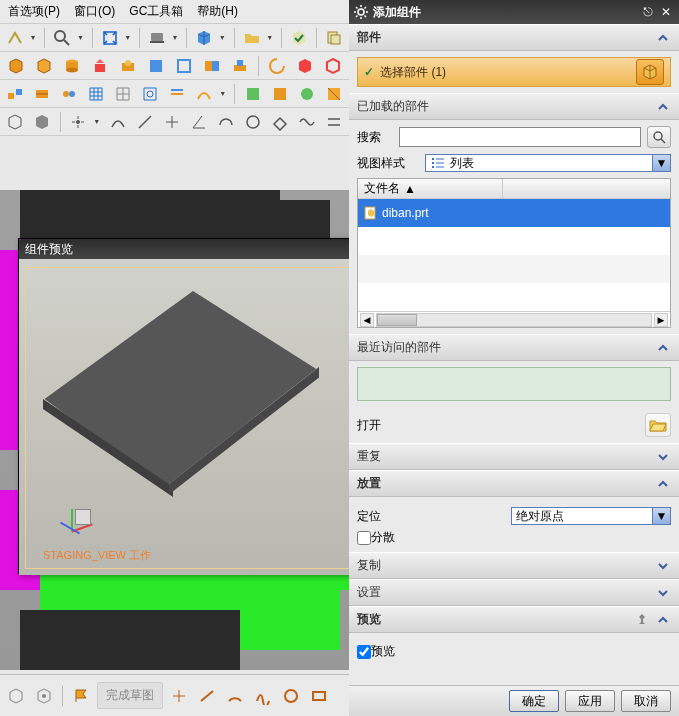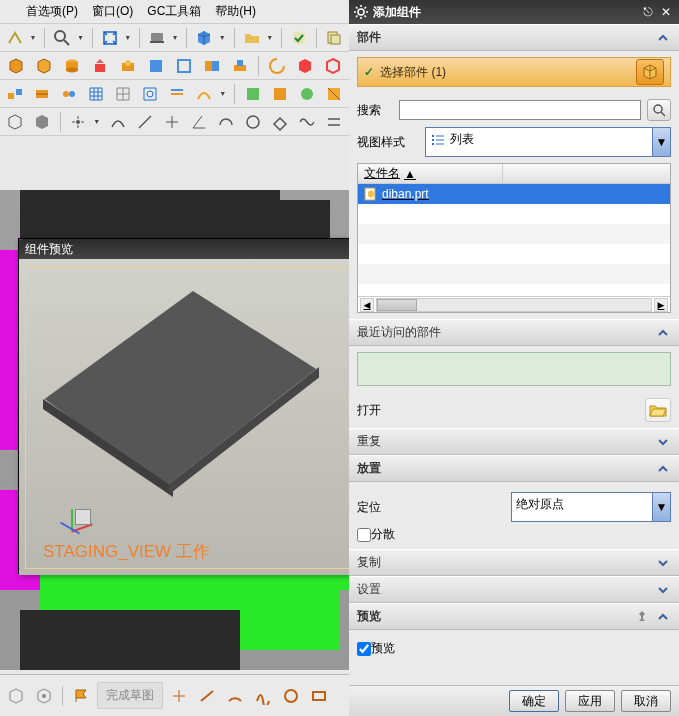--- a/index.html
+++ b/index.html
@@ -1,20 +1,20 @@
 <!DOCTYPE html>
 <html><head>
 <meta charset="utf-8">
 <style>
   * { box-sizing: border-box; margin: 0; padding: 0; font-family: "Microsoft YaHei", Arial, sans-serif; font-size: 12px; }
   body { width: 679px; height: 716px; background: #969696; overflow: hidden; position: relative; }
 
   
   .main-area { position: absolute; left: 0; top: 0; width: 349px; height: 716px; background: #e8e8e8; }
-  .menubar { background: #eaeaea; height: 24px; display: flex; align-items: center; padding: 0 20px; gap: 2px; border-bottom: 1px solid #ccc; }
+  .menubar { background: #eaeaea; height: 24px; display: flex; align-items: center; padding: 0 2px; gap: 2px; border-bottom: 1px solid #ccc; }
   .menubar span { padding: 2px 6px; }
 
   .toolbar-row { background: #eaeaea; height: 28px; display: flex; align-items: center; padding: 0 4px; gap: 4px; border-bottom: 1px solid #ccc; }
   .tb-icon { width: 24px; height: 22px; display: flex; align-items: center; justify-content: center; border: 1px solid transparent; border-radius: 2px; }
   .tb-icon svg { width: 18px; height: 18px; }
   .sep { width: 1px; height: 20px; background: #bbb; margin: 0 2px; }
   .dd-arrow { width: 8px; font-size: 8px; color: #444; margin-left: 1px; }
 
   .viewport { position: absolute; left: 0; top: 190px; width: 349px; height: 480px; background: linear-gradient(#a0a0a0, #989898); overflow: hidden; }
 
@@ -36,21 +36,21 @@
     clip-path: polygon(2% 55%, 55% 1%, 99% 40%, 45% 99%); }
   .slab-side1 { position: absolute; left: 4px; top: 110px; width: 130px; height: 100px; background: #3e3e3e;
     clip-path: polygon(0% 0%, 100% 88%, 100% 98%, 0% 10%); }
   .slab-side2 { position: absolute; left: 122px; top: 78px; width: 158px; height: 130px; background: #464646;
     clip-path: polygon(5% 90%, 100% 0%, 100% 8%, 5% 98%); }
   .axis { position: absolute; left: 40px; top: 250px; width: 40px; height: 40px; }
   .axis .x { position:absolute; width:22px; height:2px; background:#e04040; left:12px; top:18px; transform: rotate(-20deg);}
   .axis .y { position:absolute; width:2px; height:22px; background:#40c040; left:12px; top:0;}
   .axis .z { position:absolute; width:22px; height:2px; background:#4060e0; left:0; top:18px; transform: rotate(30deg);}
   .axis-cube { position:absolute; left:56px; top:250px; width:16px; height:16px; background:#ddd; border:1px solid #888; }
-  .staging { position: absolute; left: 24px; bottom: 12px; color: #f08030; font-size: 17px; }
+  .staging { position: absolute; left: 24px; bottom: 12px; color: #f08030; font-size: 11px; }
 
   .bottombar { position: absolute; left:0; bottom:0; width: 349px; height: 42px; background: #eaeaea; border-top: 1px solid #bbb; display:flex; align-items:center; padding: 0 4px; gap:4px; }
   .sketch-lbl { color: #8a8a8a; background: #e0e0e0; padding: 4px 8px; border: 1px solid #ccc; border-radius: 2px; }
 
   
   .dialog { position: absolute; right: 0; top: 0; width: 330px; height: 716px; background: #eaeaea; display:flex; flex-direction:column; }
   .dlg-titlebar { height: 24px; background: linear-gradient(#333,#4a4a4a); color:#fff; display:flex; align-items:center; padding: 0 4px; }
   .dlg-titlebar .gear { width:16px; height:16px; margin-right:4px; }
   .dlg-titlebar .title { flex:1; font-weight: bold; }
   .dlg-titlebar .wbtn { width:18px; height:16px; color:#fff; display:flex; align-items:center; justify-content:center; }
@@ -66,31 +66,31 @@
   .select-row .txt { flex:1; color:#3a2a10; }
   .cube-btn { width:28px; height:26px; background: linear-gradient(#f8c060,#e89820); border:1px solid #c07010; border-radius:3px; display:flex; align-items:center; justify-content:center; }
 
   .searchrow { display:flex; align-items:center; gap:6px; margin-bottom:6px;}
   .searchrow label { width:36px; }
   .searchrow input { flex:1; height:20px; border:1px solid #888; padding:0 4px; background:#fff;}
   .icon-btn { width:24px; height:22px; border:1px solid #aaa; background:linear-gradient(#fafafa,#ddd); border-radius:3px; display:flex; align-items:center; justify-content:center;}
 
   .viewstyle-row { display:flex; align-items:center; gap:4px;}
   .viewstyle-row label { width:64px; }
-  .combo { flex:1; height:30px; border:1px solid #5a7ab8; background:#fff; display:flex; align-items:flex-end; padding:8px 4px; position:relative;}
+  .combo { flex:1; height:18px; border:1px solid #5a7ab8; background:#fff; display:flex; align-items:flex-start; padding:0 4px; position:relative;}
   .combo .ic { width:16px; height:16px; margin-right:4px;}
   .combo .cb-arrow { position:absolute; right:0; top:0; width:18px; height:100%; background:linear-gradient(#c8d8f0,#90b0e0); border-left:1px solid #5a7ab8; display:flex; align-items:center; justify-content:center;}
   .combo-wide { width: 160px; }
 
-  .filelist { margin-top:6px; border:1px solid #aaa; background:#fff; height:150px; display:flex; flex-direction:column;text-decoration:underline;}
+  .filelist { margin-top:6px; border:1px solid #aaa; background:#fff; height:150px; display:flex; flex-direction:column;}
   .fl-hdr { display:flex; background:linear-gradient(#fafafa,#e0e0e0); border-bottom:1px solid #ccc; height:20px;}
   .fl-hdr .col { padding:2px 6px; border-right:1px solid #ccc; display:flex; align-items:center; gap:4px;}
   .col-name { width:145px;} .col-desc { flex:1;}
   .fl-rows { flex:1; overflow:auto;}
-  .fl-row { display:flex; height:20px; align-items:center;}
+  .fl-row { display:flex; height:28px; align-items:center;}
   .fl-row.sel { background:#2e78e0; color:#fff;}
   .fl-row .cell { padding:0 6px; display:flex; align-items:center; gap:4px;}
   .fl-row .cell.name { width:145px; border-right:1px solid transparent;}
   .fl-scroll { height:16px; border-top:1px solid #ccc; display:flex; align-items:center; padding:0 2px; gap:2px;}
   .fl-scroll .track { flex:1; height:14px; background:#e8e8e8; border:1px solid #ccc; position:relative;}
   .fl-scroll .thumb { position:absolute; left:0; top:0; height:100%; width:40px; background:linear-gradient(#dcdcdc,#c4c4c4); border:1px solid #aaa;}
   .fl-scroll .arrow { width:14px; height:14px; border:1px solid #ccc; background:#eee; font-size:9px; display:flex; align-items:center; justify-content:center;}
 
   .recent-box { height:34px; background:#dcebdc; border:1px solid #a0c0a0;}
 
@@ -500,20 +500,28 @@
       <span class="txt">选择部件 (1)</span>
       <div class="cube-btn">
         <svg width="16" height="16" viewBox="0 0 16 16">
             <path d="M8 1l6 3v8l-6 3-6-3V4z" fill="#f0c050" stroke="#a06010"></path>
             <path d="M8 1v14M2 4l6 3 6-3" stroke="#a06010" fill="none"></path>
           </svg>
       </div>
     </div>
   </div>
 
+  <div class="section-hdr sub">
+    <span>已加载的部件</span>
+    <span class="chev">
+        <svg viewBox="0 0 12 12">
+          <path d="M2 8l4-4 4 4" fill="none" stroke="#4060a0" stroke-width="2"></path>
+        </svg>
+      </span>
+  </div>
   <div class="section-body">
     <div class="searchrow">
       <label>搜索</label>
       <input type="text" style="">
       <div class="icon-btn">
         <svg width="14" height="14" viewBox="0 0 14 14">
             <circle cx="6" cy="6" r="4" fill="none" stroke="#555" stroke-width="1.5"></circle>
             <line x1="9" y1="9" x2="13" y2="13" stroke="#555" stroke-width="1.5"></line>
           </svg>
       </div>

